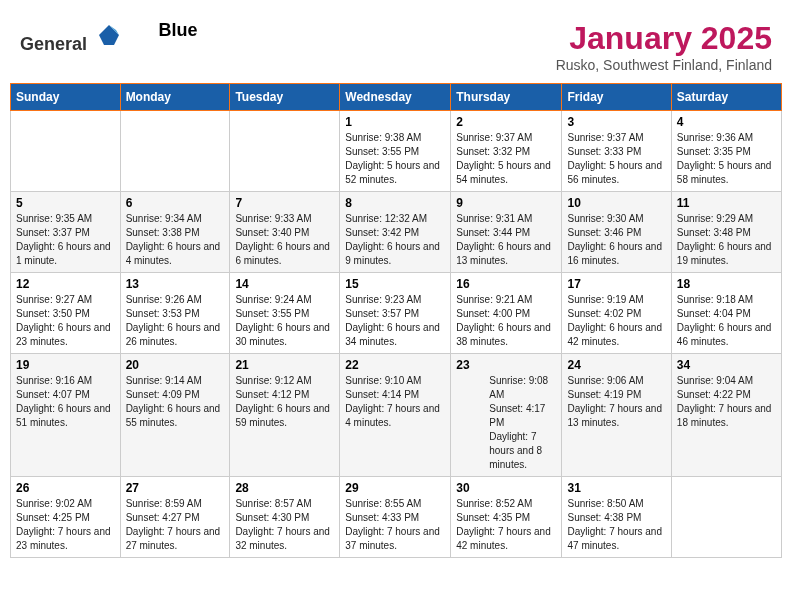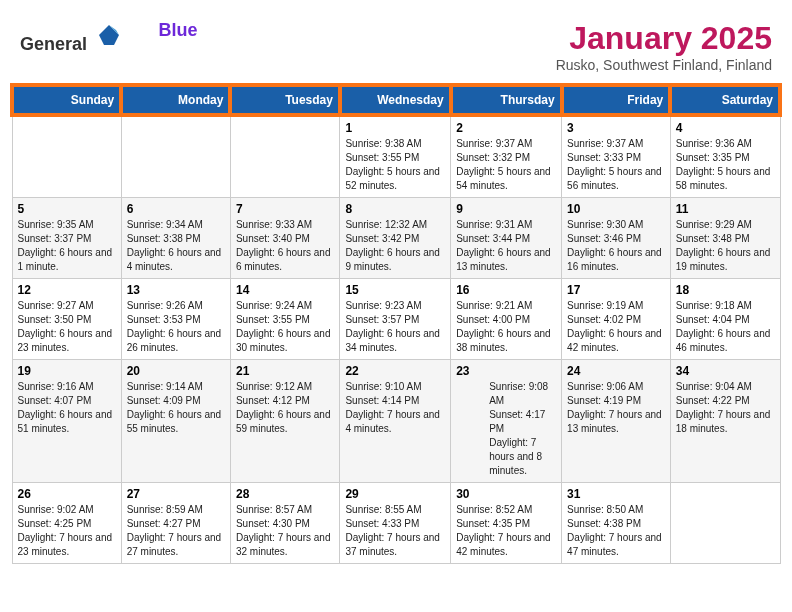--- a/index.html
+++ b/index.html
@@ -22,21 +22,21 @@
       gap: 35px;
     }
     .logo-text-general {
       font-size: 18px;
       font-weight: bold;
       color: #333;
     }
     .logo-text-blue {
       font-size: 18px;
       font-weight: bold;
-      color: #6d28d9;
+      color: #000000;
     }
     .logo-icon {
       width: 30px;
       height: 30px;
       margin-left: 2px;
     }
     .title-area {
       text-align: right;
     }
     .calendar-title {
@@ -50,24 +50,24 @@
     }
     .calendar {
       width: 100%;
       border-collapse: collapse;
       margin-top: 5px;
       font-size: 11px;
     }
     .calendar th {
       background-color: #1a5fa8;
       color: #fff;
-      text-align: right;
+      text-align: left;
       padding: 6px 5px;
       font-size: 12px;
-      border: 4px solid #f97316;
+      border: 1px solid #f97316;
     }
     .calendar td {
       border: 1px solid #ccc;
       vertical-align: top;
       padding: 4px 5px;
       width: 113px;
       min-height: 80px;
       background: #fff;
     }
     .calendar tr:nth-child(even) td {

